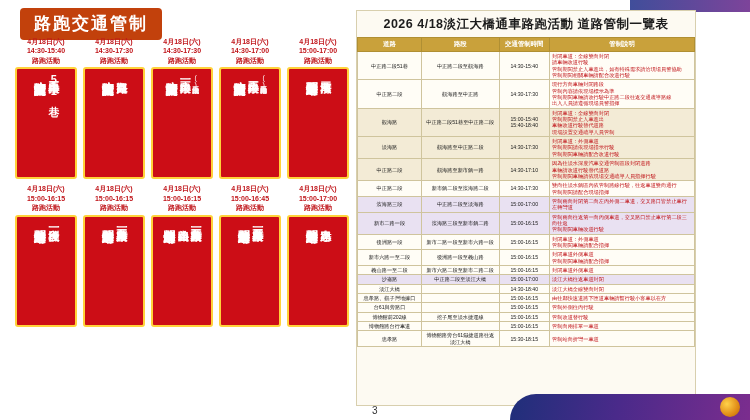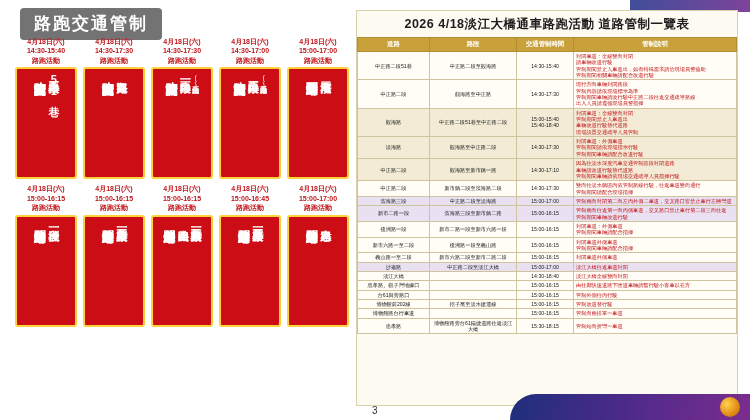--- a/index.html
+++ b/index.html
@@ -34,21 +34,21 @@
     background:radial-gradient(circle at 35% 35%, #ffd24a, #e08b16 60%, #b46a00);
   }
   .pagenum {
     position:absolute; left:372px; bottom:4px;
     font-size:10px; color:#333;
   }
 
   
   .title-pill {
     position:absolute; left:20px; top:8px;
-    background:#737373;
+    background:#c2410c;
     color:#ffffff;
     font-size:17px; font-weight:bold;
     letter-spacing:2px;
     padding:4px 14px 5px 14px;
     border-radius:4px;
   }
 
   
   .left-panel {
     position:absolute; left:14px; top:36px;
@@ -100,21 +100,21 @@
     line-height:1.1;
     opacity:.97;
     align-self:flex-start;
     padding-top:1px;
   }
   .col.big { font-size:12px; }
 
   
   .right-panel {
     position:absolute; left:356px; top:10px;
-    width:382px; height:396px;
+    width:340px; height:396px;
     background:#fdfaf2;
     border:1px solid #d8cfae;
   }
   .rp-title {
     background:#fdfaf2;
     color:#1c1c1c;
     font-size:12.5px;
     font-weight:bold;
     text-align:center;
     padding:5px 0 4px 0;

